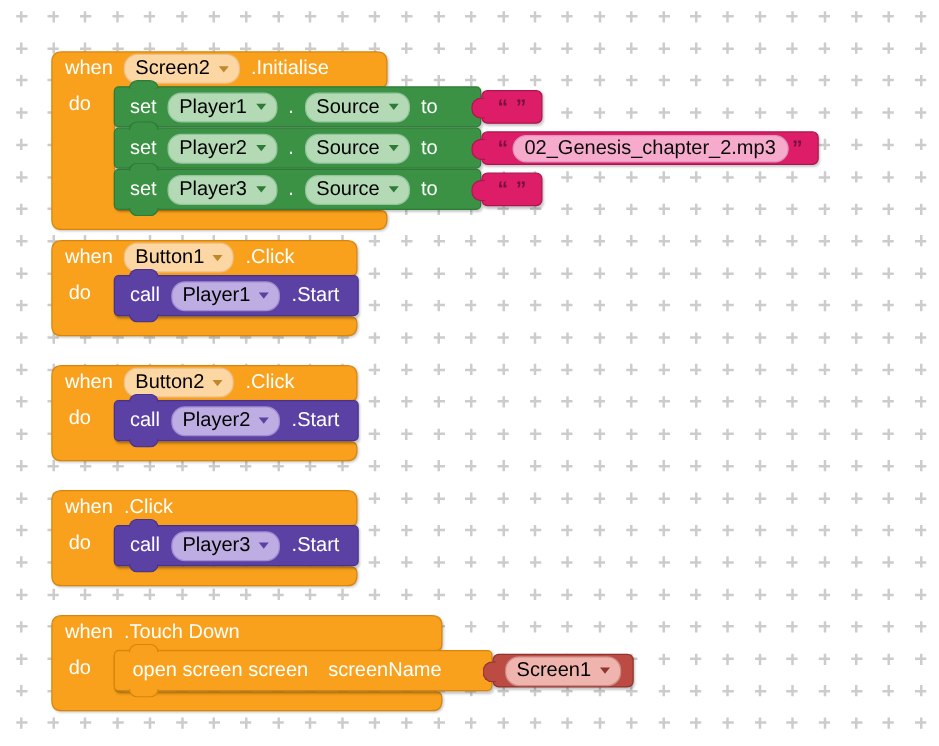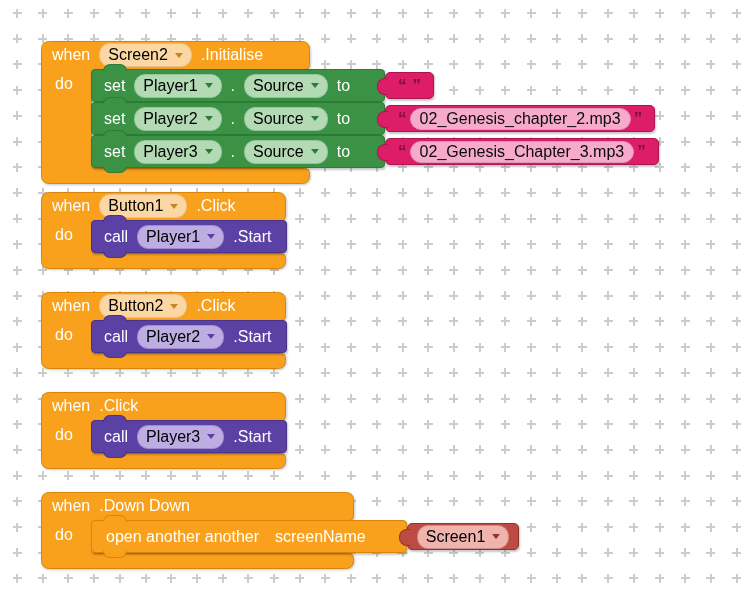--- a/index.html
+++ b/index.html
@@ -795,21 +795,20 @@
         </span>
         <span>.</span>
         <span class="dd dd-green">
           <span>Source</span>
           <span class="arr"></span>
         </span>
         <span>to</span>
       </div>
       <div class="value value-pink">
         <span class="q">“</span>
-        <span class="field">02_Genesis_Chapter_3.mp3</span>
         <span class="q">”</span>
       </div>
     </div>
   </div>
 </div>
 
 <div class="group" style="left:41px;top:192px">
   <svg class="event-svg" width="246" height="78">
     <path fill="#F9A11C" stroke="#D8860B" d="M 8 0 H 236 Q 244 0 244 8 V 23 Q 244 28 239 28 H 55 Q 50 28 50 33 V 56 Q 50 61 55 61 H 239 Q 244 61 244 66 V 68 Q 244 76 236 76 H 8 Q 0 76 0 68 V 8 Q 0 0 8 0 Z" transform="translate(0.5,0.5)"></path>
   </svg>
@@ -885,27 +884,27 @@
     </div>
   </div>
 </div>
 
 <div class="group" style="left:41px;top:492px">
   <svg class="event-svg" width="314" height="78">
     <path fill="#F9A11C" stroke="#D8860B" d="M 8 0 H 304 Q 312 0 312 8 V 23 Q 312 28 307 28 H 55 Q 50 28 50 33 V 56 Q 50 61 55 61 H 307 Q 312 61 312 66 V 68 Q 312 76 304 76 H 8 Q 0 76 0 68 V 8 Q 0 0 8 0 Z" transform="translate(0.5,0.5)"></path>
   </svg>
   <div class="hdr">
     <span>when</span>
-    <span>.Down Down</span>
+    <span>.Touch Down</span>
   </div>
   <div class="do-label">do</div>
   <div class="rows">
     <div class="row">
       <div class="stmt stmt-orange2">
-        <span>open another another</span>
+        <span>open screen screen</span>
         <span>screenName</span>
       </div>
       <div class="value value-red">
         <span class="dd dd-red">
           <span>Screen1</span>
           <span class="arr"></span>
         </span>
       </div>
     </div>
   </div>

